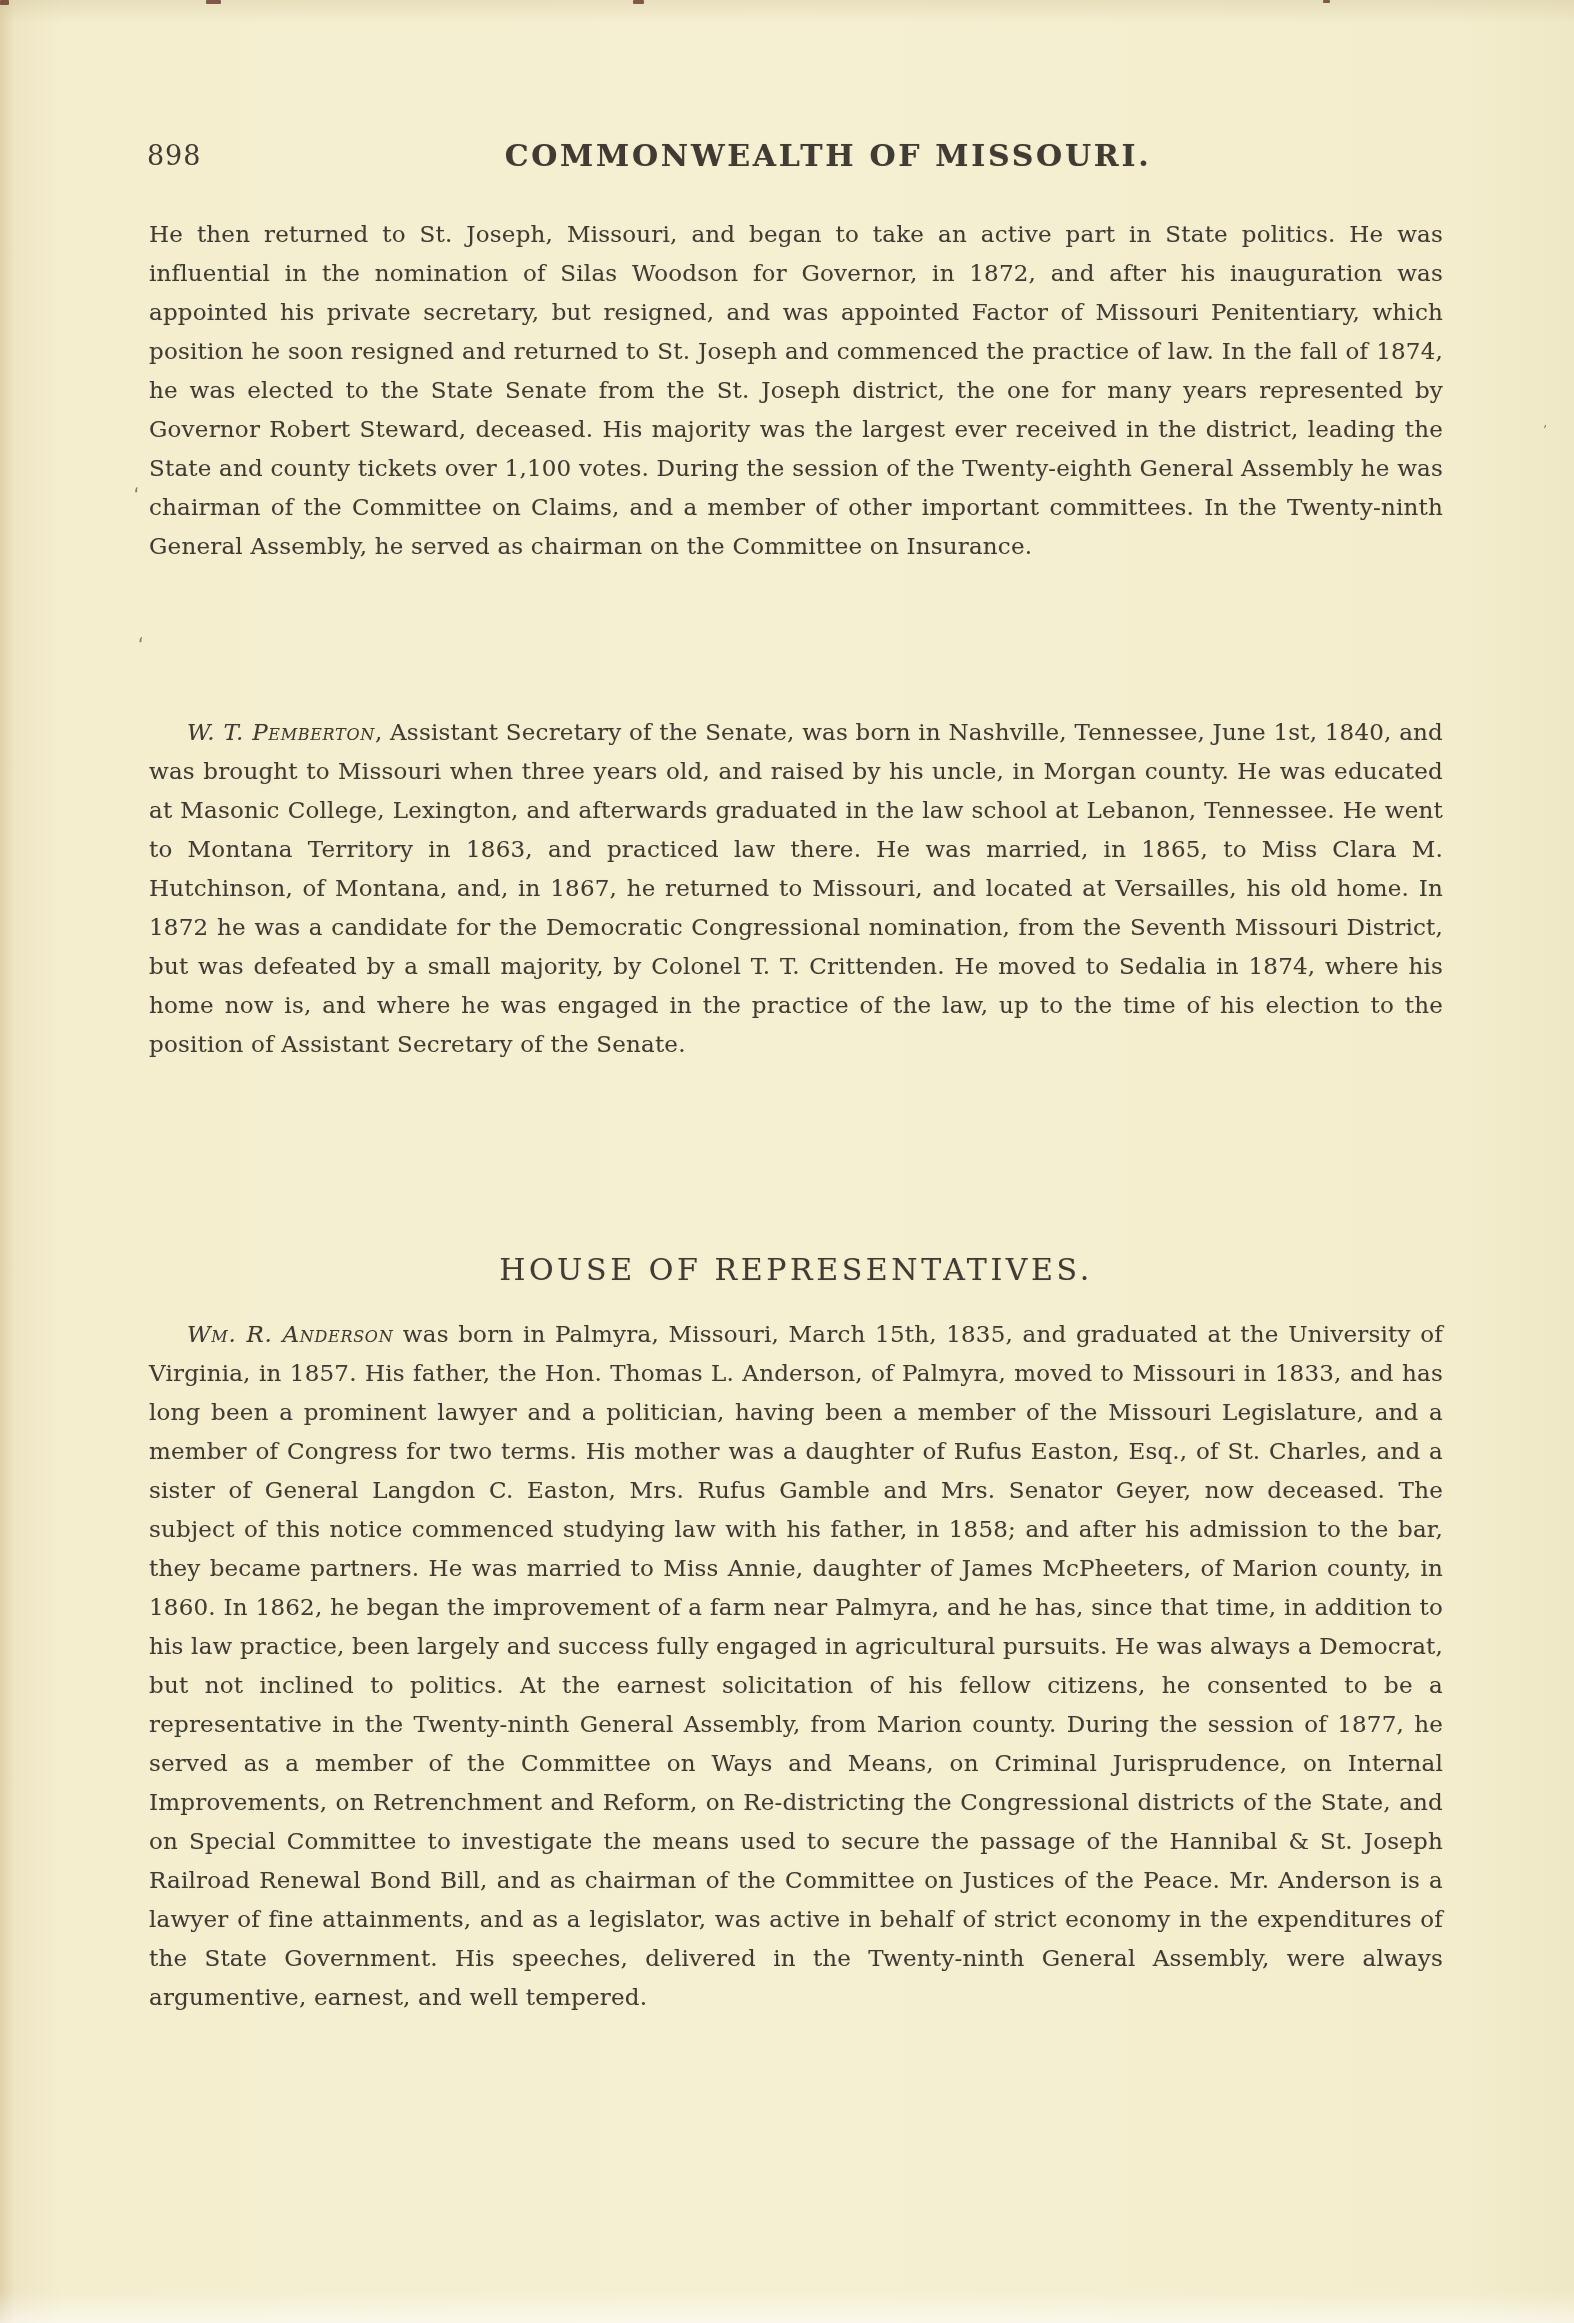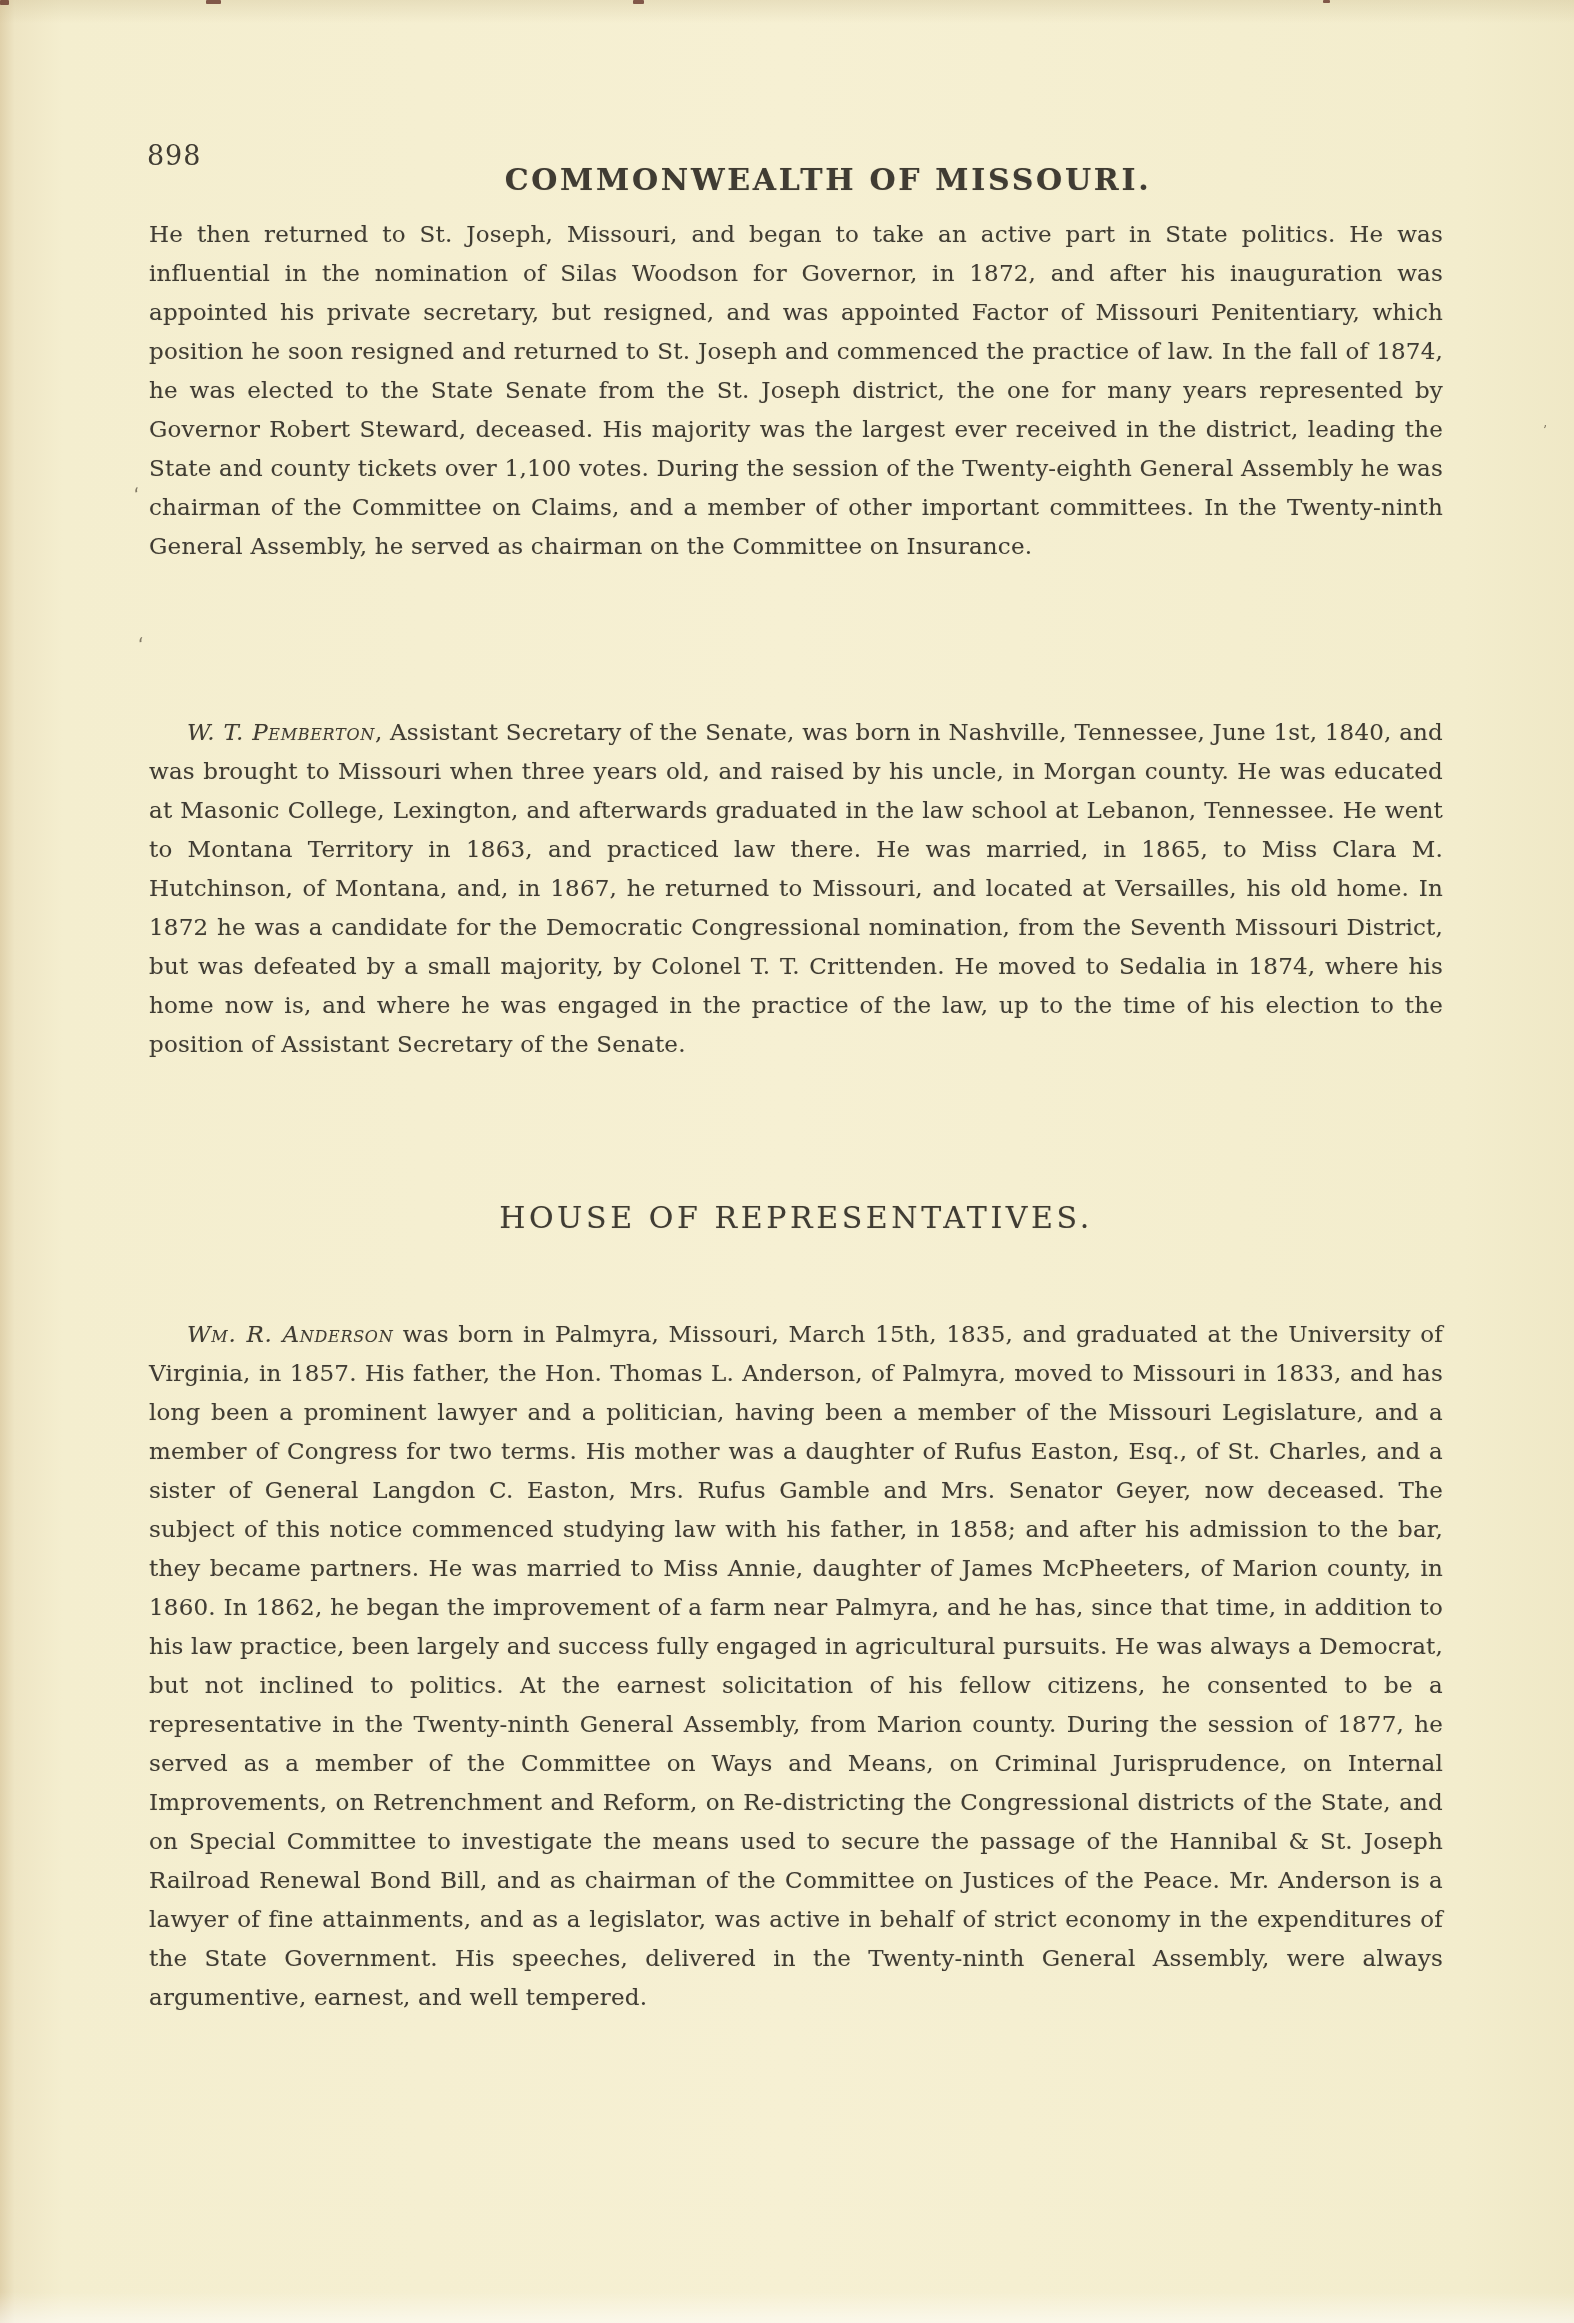--- a/index.html
+++ b/index.html
@@ -34,21 +34,20 @@
   .running-title {
     position: absolute;
     left: 181px;
     width: 1294px;
     top: 138px;
     text-align: center;
     font-size: 30px;
     font-weight: bold;
     letter-spacing: 2.7px;
     text-shadow: 0 0 0.9px rgba(64,60,51,0.35);
-    margin-top: 24px;
   }
   .body-text {
     position: absolute;
     left: 149px;
     width: 1294px;
     margin: 0;
     font-size: 23px;
     line-height: 39px;
     text-align: justify;
     text-justify: inter-word;
@@ -60,21 +59,21 @@
   .p3 { top: 1315px; text-indent: 38px; }
   .smallcaps {
     font-variant: small-caps;
     letter-spacing: 0.7px;
     font-style: italic;
   }
   .section-heading {
     position: absolute;
     left: 149px;
     width: 1294px;
-    top: 1200px;
+    top: 1252px;
     margin: 0;
     text-align: center;
     font-size: 30px;
     font-weight: normal;
     letter-spacing: 3.6px;
     text-shadow: 0 0 0.9px rgba(64,60,51,0.3);
   }
   
   .artifact {
     position: absolute;

